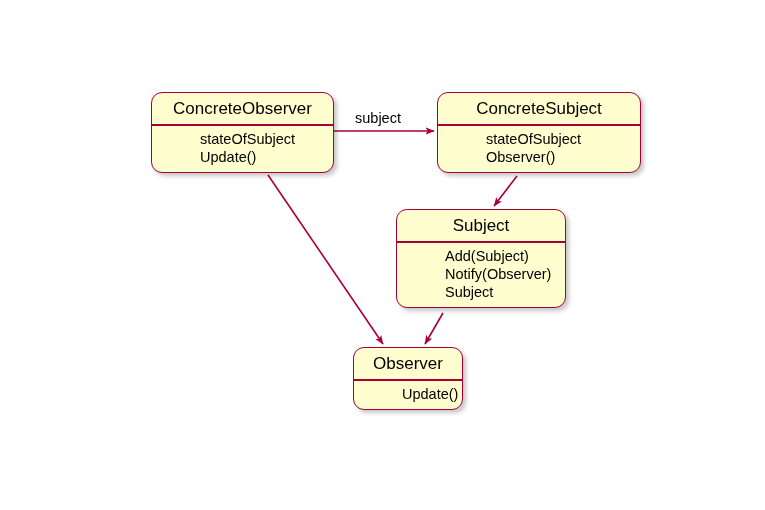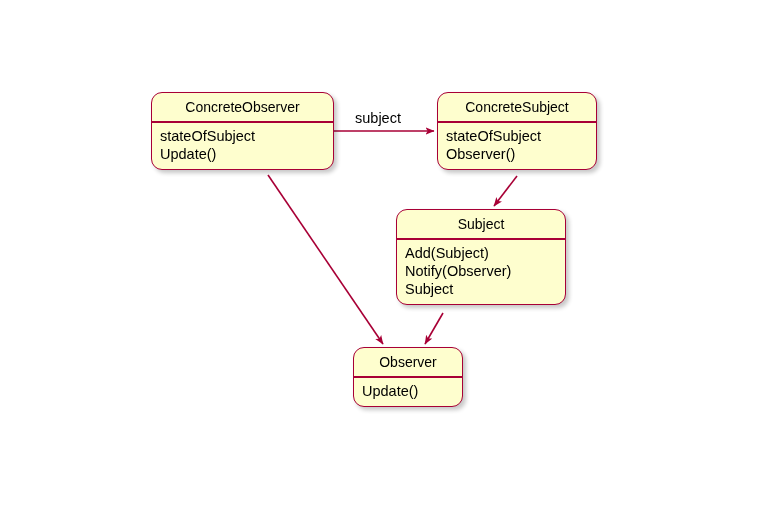--- a/index.html
+++ b/index.html
@@ -27,32 +27,33 @@
     box-sizing: border-box;
     background: #FEFECE;
     border: 1.5px solid #A80036;
     border-radius: 11px;
     box-shadow: 3px 3px 4px rgba(0,0,0,0.22);
     overflow: hidden;
   }
   .class-title {
     text-align: center;
     color: #000000;
-    font-size: 14px;
+    font-size: 17px;
     line-height: 1;
     padding: 7px 12px 7px 12px;
     white-space: nowrap;
   }
   .class-sep {
     height: 1.5px;
     background: #A80036;
     width: 100%;
   }
   .class-members {
     padding: 4px 24px 6px 8px;
+    margin-left: 40px;
   }
   .member {
     color: #000000;
     font-size: 14.5px;
     line-height: 18px;
     white-space: nowrap;
   }
   .edge-label {
     position: absolute;
     color: #000000;
@@ -84,21 +85,21 @@
 
   <div class="uml-class" style="left:151px; top:92px; width:183px;">
     <div class="class-title">ConcreteObserver</div>
     <div class="class-sep"></div>
     <div class="class-members">
       <div class="member">stateOfSubject</div>
       <div class="member">Update()</div>
     </div>
   </div>
 
-  <div class="uml-class" style="left:437px; top:92px; width:160px;">
+  <div class="uml-class" style="left:437px; top:92px; width:204px;">
     <div class="class-title">ConcreteSubject</div>
     <div class="class-sep"></div>
     <div class="class-members">
       <div class="member">stateOfSubject</div>
       <div class="member">Observer()</div>
     </div>
   </div>
 
   <div class="uml-class" style="left:396px; top:209px; width:170px;">
     <div class="class-title">Subject</div>

